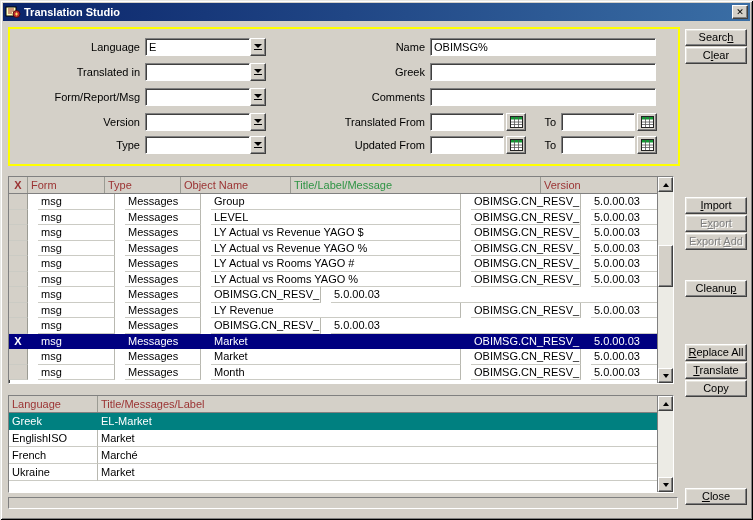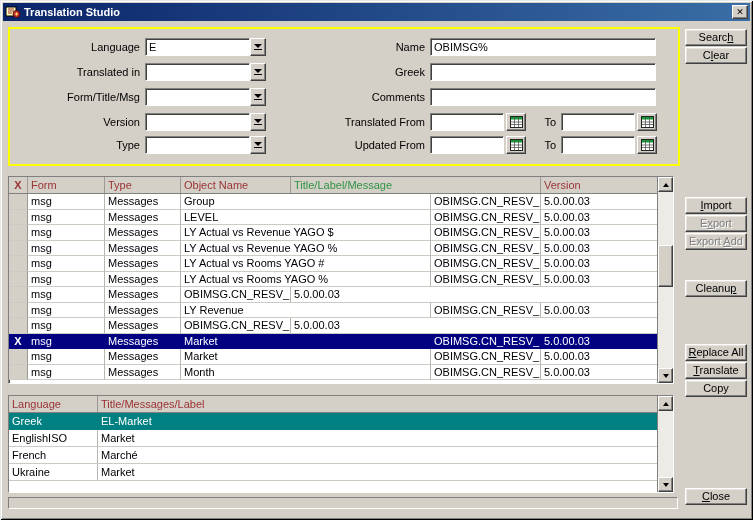--- a/index.html
+++ b/index.html
@@ -49,21 +49,21 @@
     border:1px solid;border-color:#808080 #fff #fff #808080;
     box-shadow:inset 1px 1px 0 #404040;overflow:hidden;
   }
   .results-table{left:8px;top:176px;width:666px;height:208px;}
   .trans-table{left:8px;top:395px;width:666px;height:98px;}
   .thead{display:flex;background:#d4d0c8;height:17px;border-bottom:1px solid #808080;}
   .hcell{
     font-size:11px;line-height:16px;padding:0 3px;border-right:1px solid #9b9b93;
     white-space:nowrap;overflow:hidden;
   }
-  .trow{display:flex;height:15.5px;background:#fff;}
+  .trow{display:flex;height:15.5px;background:#fff;gap:10px;}
   .trow2{display:flex;height:17px;background:#fff;align-items:flex-end;}
   .tcell{
     font-size:11px;line-height:15px;padding:0 3px;border-right:1px solid #b8b8b0;
     border-bottom:1px solid #cbcbc4;white-space:nowrap;overflow:hidden;color:#000;
   }
   .trow2 .tcell{line-height:16px;}
   .c-x{width:19px;background:#d4d0c8;border-right:1px solid #9b9b93;text-align:center;font-weight:bold;}
   .c-form{width:77px;}
   .c-type{width:76px;}
   .c-title{width:250px;}
@@ -132,21 +132,21 @@
         <i class="lov-bar"></i>
       </span>
 
     <span class="flabel" style="left:0;width:130px;top:34px">Translated in</span>
     <input class="finput" style="left: 135px; width: 105px; top: 34px;" value="">
     <span class="lov-btn" style="left:240px;top:34px">
         <i class="lov-tri"></i>
         <i class="lov-bar"></i>
       </span>
 
-    <span class="flabel" style="left:0;width:130px;top:59px">Form/Title/Msg</span>
+    <span class="flabel" style="left:0;width:130px;top:59px">Form/Report/Msg</span>
     <input class="finput" style="left: 135px; width: 105px; top: 59px;" value="">
     <span class="lov-btn" style="left:240px;top:59px">
         <i class="lov-tri"></i>
         <i class="lov-bar"></i>
       </span>
 
     <span class="flabel" style="left:0;width:130px;top:84px">Version</span>
     <input class="finput" style="left: 135px; width: 105px; top: 84px;" value="">
     <span class="lov-btn" style="left:240px;top:84px">
         <i class="lov-tri"></i>

